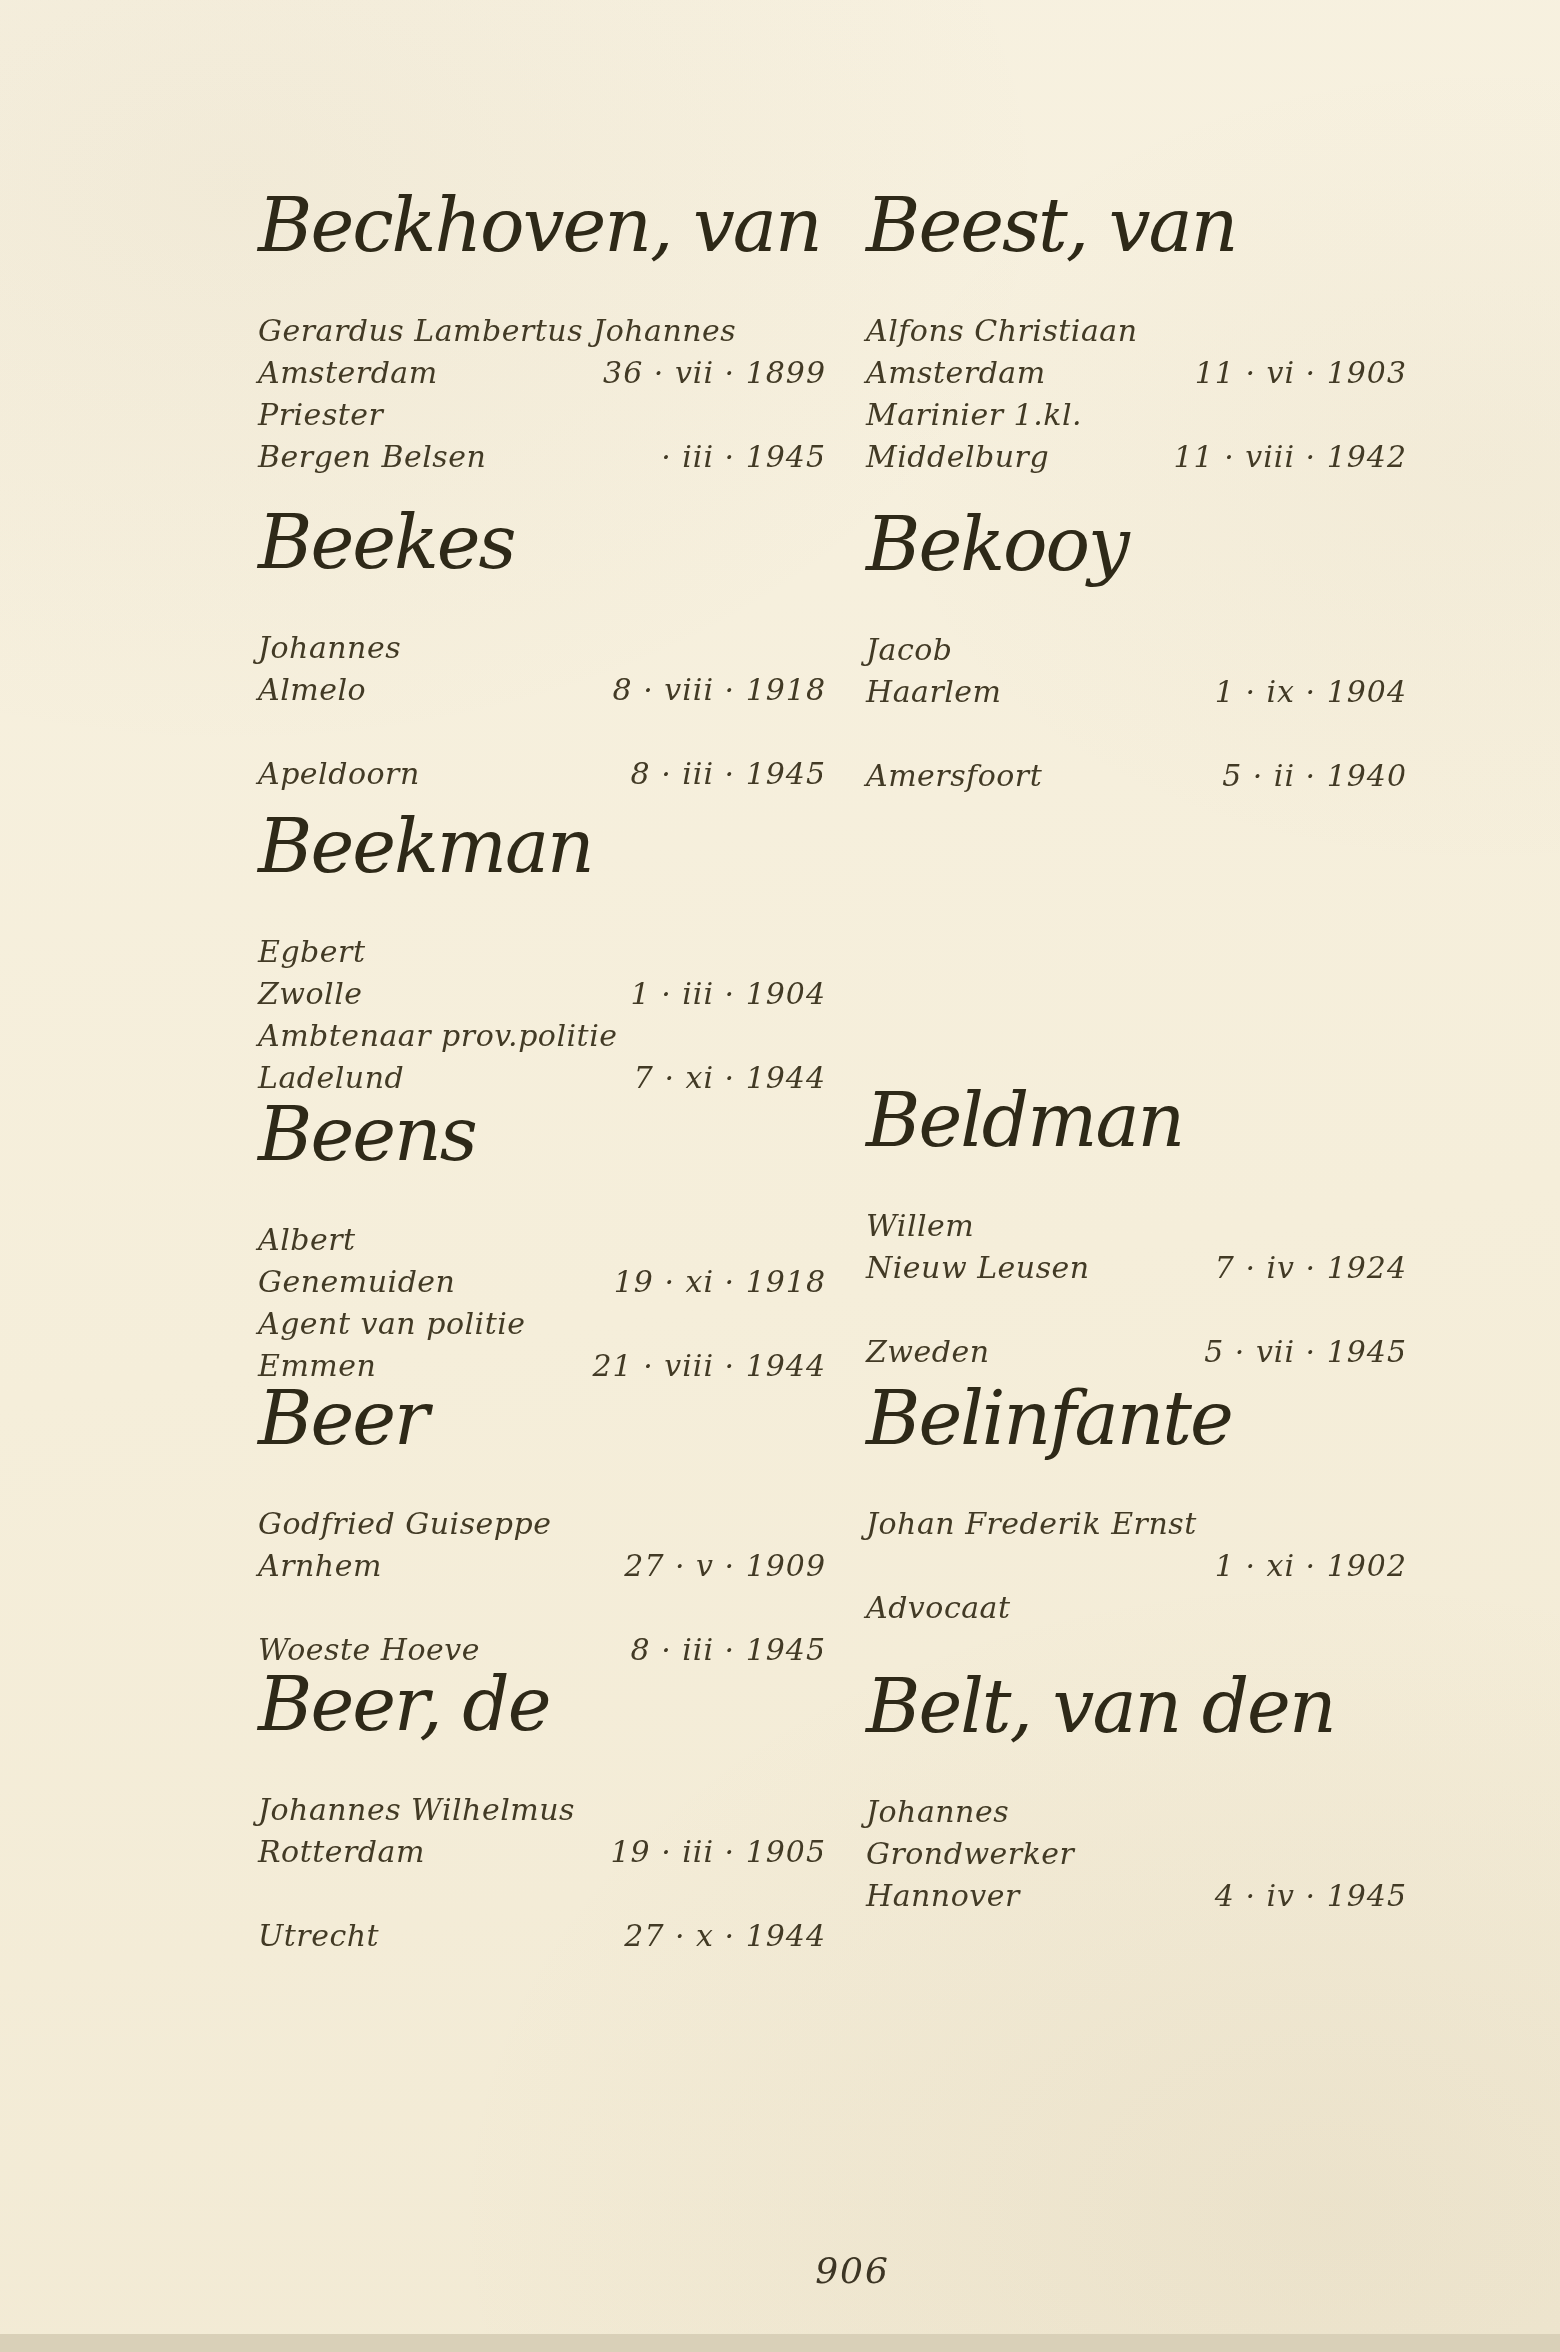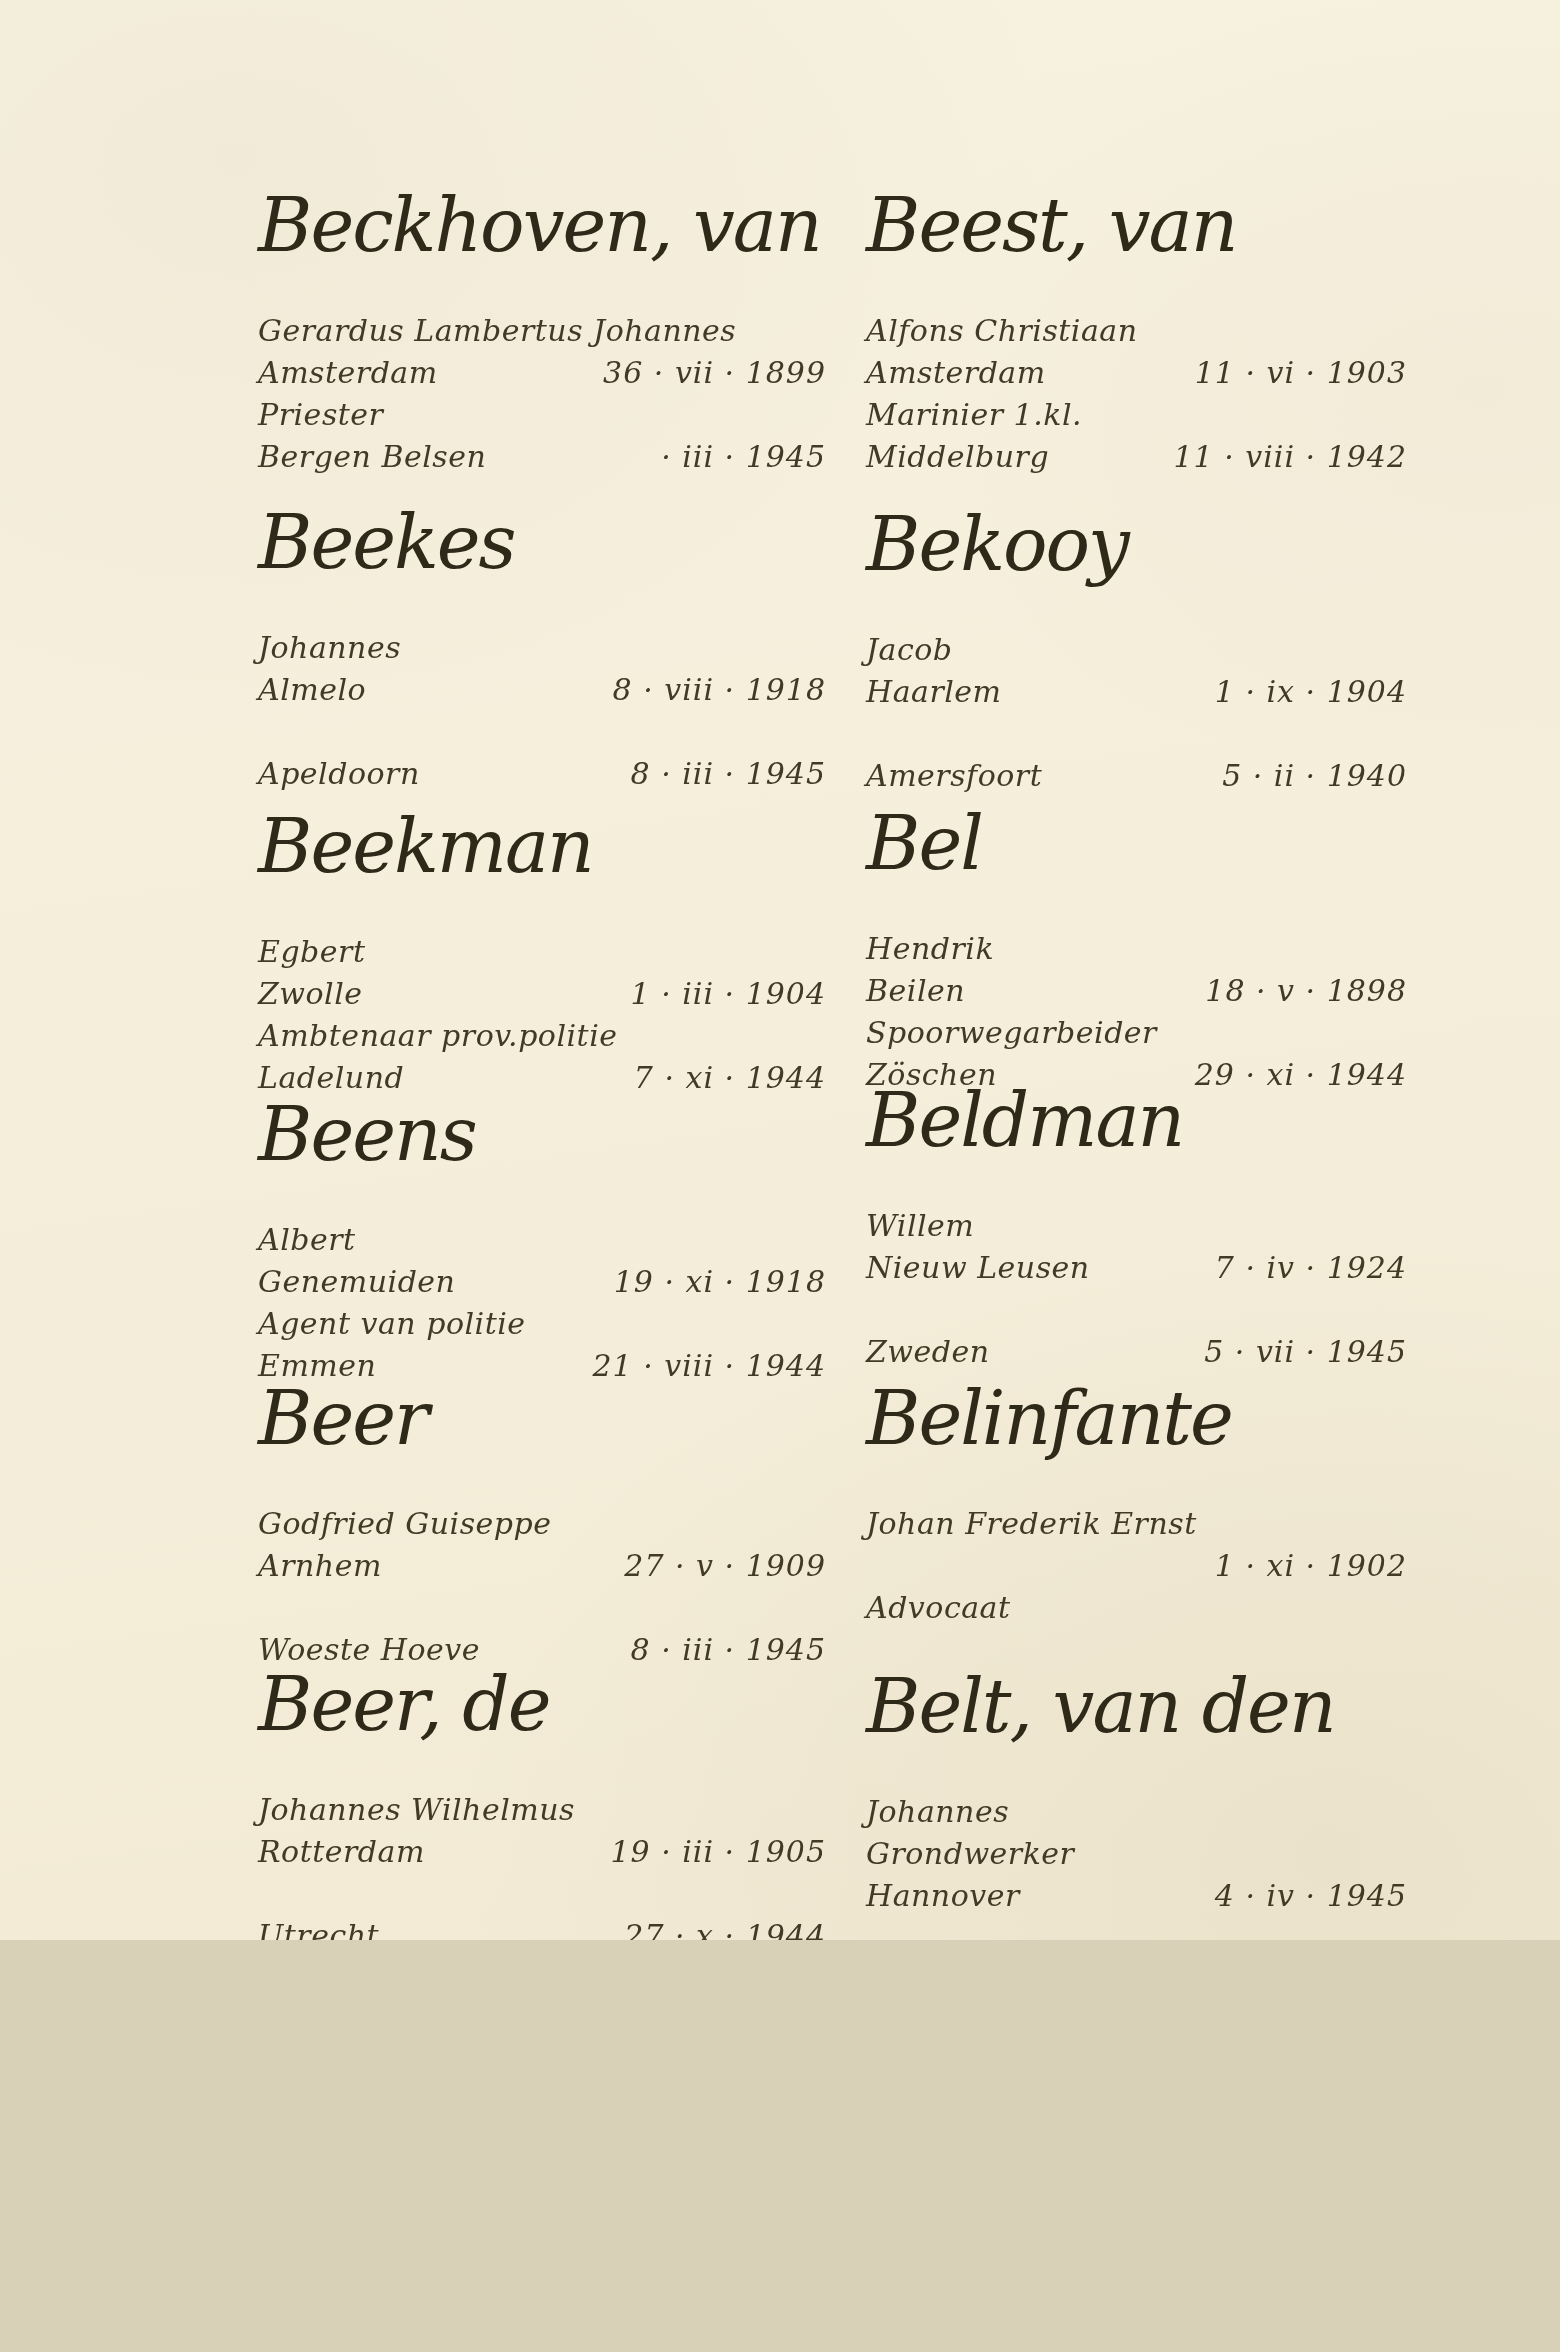--- a/index.html
+++ b/index.html
@@ -1,18 +1,18 @@
 <!DOCTYPE html>
 <html><head>
 <meta charset="utf-8">
 <style>
   html,body{margin:0;padding:0;background:#d9d0b8;}
   .page{
     position:relative;
-    width:1560px;height:1940px;
+    width:1560px;height:2334px;
     margin:0 auto;
     overflow:hidden;
     background:
       radial-gradient(1274px 882px at 15% 8%, rgba(140,115,70,0.05), transparent 65%),
       radial-gradient(1470px 1078px at 85% 95%, rgba(140,115,70,0.07), transparent 60%),
       radial-gradient(882px 588px at 95% 20%, rgba(150,125,80,0.04), transparent 70%),
       linear-gradient(172deg,#f7f1e0 0%,#f5eeda 55%,#f2ead4 100%);
     font-family:"DejaVu Serif","Liberation Serif",serif;
     color:#3c3524;
   }
@@ -207,37 +207,20 @@
         </div>
       <div class="line">
           <span></span>
         </div>
       <div class="line">
           <span>Amersfoort</span>
           <span class="date">5 · ii · 1940</span>
         </div>
     </section>
 
-    <section class="entry" style="top:799px">
-      <h2 class="surname">Bel</h2>
-      <div class="line">
-          <span>Hendrik</span>
-        </div>
-      <div class="line">
-          <span>Beilen</span>
-          <span class="date">18 · v · 1898</span>
-        </div>
-      <div class="line">
-          <span>Spoorwegarbeider</span>
-        </div>
-      <div class="line">
-          <span>Zöschen</span>
-          <span class="date">29 · xi · 1944</span>
-        </div>
-    </section>
 
     <section class="entry" style="top:1076px">
       <h2 class="surname">Beldman</h2>
       <div class="line">
           <span>Willem</span>
         </div>
       <div class="line">
           <span>Nieuw Leusen</span>
           <span class="date">7 · iv · 1924</span>
         </div>

